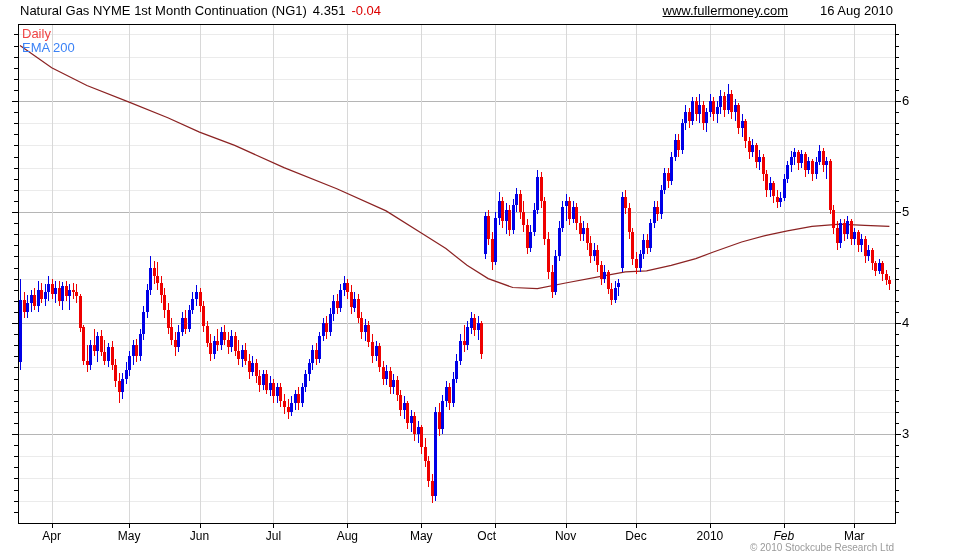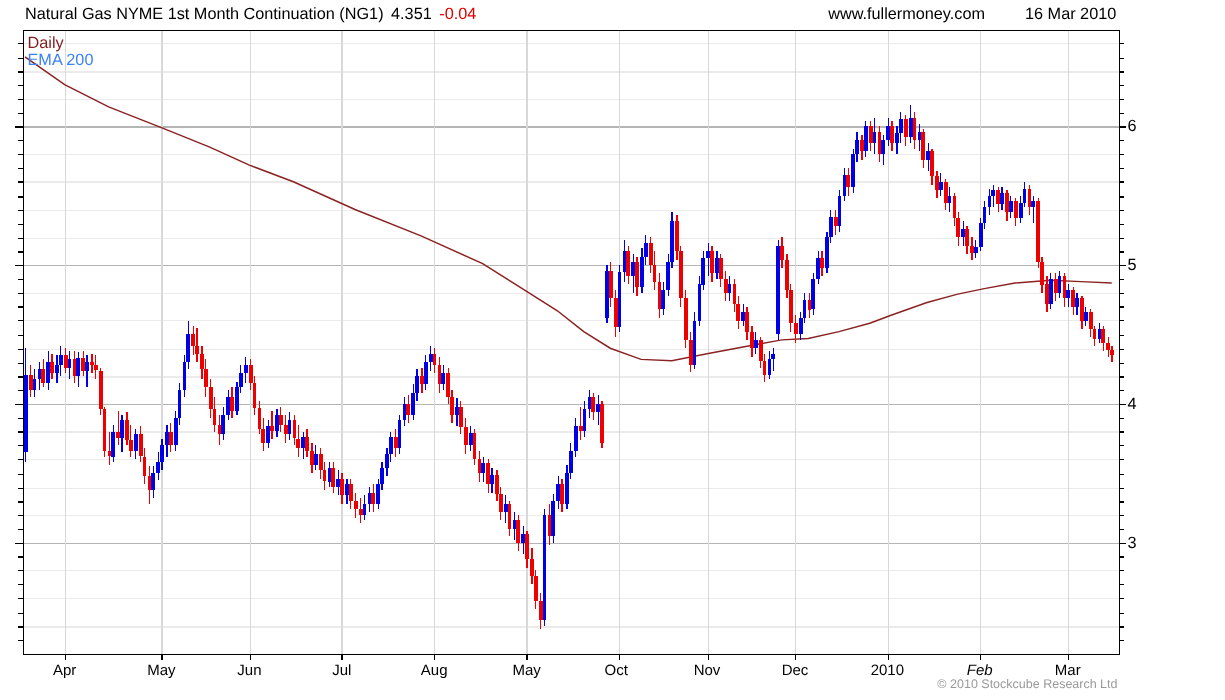--- a/index.html
+++ b/index.html
@@ -1,40 +1,40 @@
 <!DOCTYPE html>
 <html><head>
 <meta charset="utf-8">
 <style>
   html,body{margin:0;padding:0;background:#fff;}
   #page-root{position:relative;width:980px;height:560px;background:#fff;overflow:hidden;
     font-family:"Liberation Sans","DejaVu Sans",sans-serif;color:#000;}
   .hdr{position:absolute;top:3px;font-size:13px;white-space:nowrap;}
   #title-row{left:20px;}
-  #site-url{right:192px;}
+  #site-url{right:192px;text-decoration:underline;}
   #chart-date{right:87px;}
   .price{margin-left:6px;}
   .chg{margin-left:6px;}
   #chart-frame{position:absolute;left:0;top:0;width:980px;height:560px;}
   .lg{position:absolute;font-size:13px;white-space:nowrap;}
   #legend-daily{left:22px;top:26px;}
   #legend-ema{left:22px;top:40px;}
   .ylabel{position:absolute;font-size:13px;width:24px;text-align:left;}
   .xlabel{position:absolute;font-size:12px;width:44px;text-align:center;top:529px;}
   #copyright{position:absolute;right:86px;top:542px;font-size:10px;}
 </style>
 </head>
 <body>
 
 <div id="page-root">
   <div class="hdr" id="title-row">
     <span>Natural Gas NYME 1st Month Continuation (NG1)</span><span class="price">4.351</span><span class="chg" style="color: rgb(221, 0, 0);">-0.04</span>
   </div>
   <div class="hdr" id="site-url">www.fullermoney.com</div>
-  <div class="hdr" id="chart-date">16 Mar 2010</div>
+  <div class="hdr" id="chart-date">16 Aug 2010</div>
 
   <svg id="chart-frame" xmlns="http://www.w3.org/2000/svg">
       <line x1="18" y1="501.5" x2="895" y2="501.5" stroke="#ebebeb" stroke-width="1" shape-rendering="crispEdges"></line>
       <line x1="18" y1="478.5" x2="895" y2="478.5" stroke="#ebebeb" stroke-width="1" shape-rendering="crispEdges"></line>
       <line x1="18" y1="456.5" x2="895" y2="456.5" stroke="#ebebeb" stroke-width="1" shape-rendering="crispEdges"></line>
       <line x1="18" y1="434.5" x2="895" y2="434.5" stroke="#b5b5b5" stroke-width="1" shape-rendering="crispEdges"></line>
       <line x1="18" y1="412.5" x2="895" y2="412.5" stroke="#ebebeb" stroke-width="1" shape-rendering="crispEdges"></line>
       <line x1="18" y1="390.5" x2="895" y2="390.5" stroke="#ebebeb" stroke-width="1" shape-rendering="crispEdges"></line>
       <line x1="18" y1="367.5" x2="895" y2="367.5" stroke="#ebebeb" stroke-width="1" shape-rendering="crispEdges"></line>
       <line x1="18" y1="345.5" x2="895" y2="345.5" stroke="#ebebeb" stroke-width="1" shape-rendering="crispEdges"></line>
@@ -659,31 +659,31 @@
         <line x1="882.5" x2="882.5" y1="260.8" y2="280.8" stroke="#ee0000" stroke-width="1" shape-rendering="crispEdges"></line>
         <rect x="881" y="263.1" width="3" height="11.1" fill="#ee0000" shape-rendering="crispEdges"></rect>
         <line x1="886.5" x2="886.5" y1="269.7" y2="285.3" stroke="#ee0000" stroke-width="1" shape-rendering="crispEdges"></line>
         <rect x="885" y="274.2" width="3" height="5.6" fill="#ee0000" shape-rendering="crispEdges"></rect>
         <line x1="889.5" x2="889.5" y1="276.4" y2="289.7" stroke="#ee0000" stroke-width="1" shape-rendering="crispEdges"></line>
         <rect x="888" y="279.7" width="3" height="4.4" fill="#ee0000" shape-rendering="crispEdges"></rect>
       </g>
       <rect x="18.5" y="24.5" width="877" height="499" fill="none" stroke="#000000" stroke-width="1" shape-rendering="crispEdges"></rect>
     </svg>
 
-  <div class="lg" id="legend-daily" style="color: #7f1d1d;">Daily</div>
+  <div class="lg" id="legend-daily" style="color: #ef4444;">Daily</div>
   <div class="lg" id="legend-ema" style="color: #3b82f6;">EMA 200</div>
 
   <div id="copyright" style="color: rgb(154, 154, 154);">© 2010 Stockcube Research Ltd</div>
 <div class="xlabel" style="left: 29.68px;">Apr</div>
     <div class="xlabel" style="left: 107.12px;">May</div>
     <div class="xlabel" style="left: 177.52px;">Jun</div>
     <div class="xlabel" style="left: 251.44px;">Jul</div>
     <div class="xlabel" style="left: 325.36px;">Aug</div>
     <div class="xlabel" style="left: 399.28px;">May</div>
-    <div class="xlabel" style="left: 471px;">Oct</div>
+    <div class="xlabel" style="left: 452px; text-align: right;">Oct</div>
     <div class="xlabel" style="left: 543.6px;">Nov</div>
     <div class="xlabel" style="left: 614px;">Dec</div>
     <div class="xlabel" style="left: 687.92px;">2010</div>
     <div class="xlabel" style="left: 761.84px; font-style: italic;">Feb</div>
     <div class="xlabel" style="left: 832.24px;">Mar</div>
     <div class="ylabel" style="left: 902px; top: 93px;">6</div>
     <div class="ylabel" style="left: 902px; top: 204px;">5</div>
     <div class="ylabel" style="left: 902px; top: 315px;">4</div>
     <div class="ylabel" style="left: 902px; top: 426px;">3</div>
   </div>

